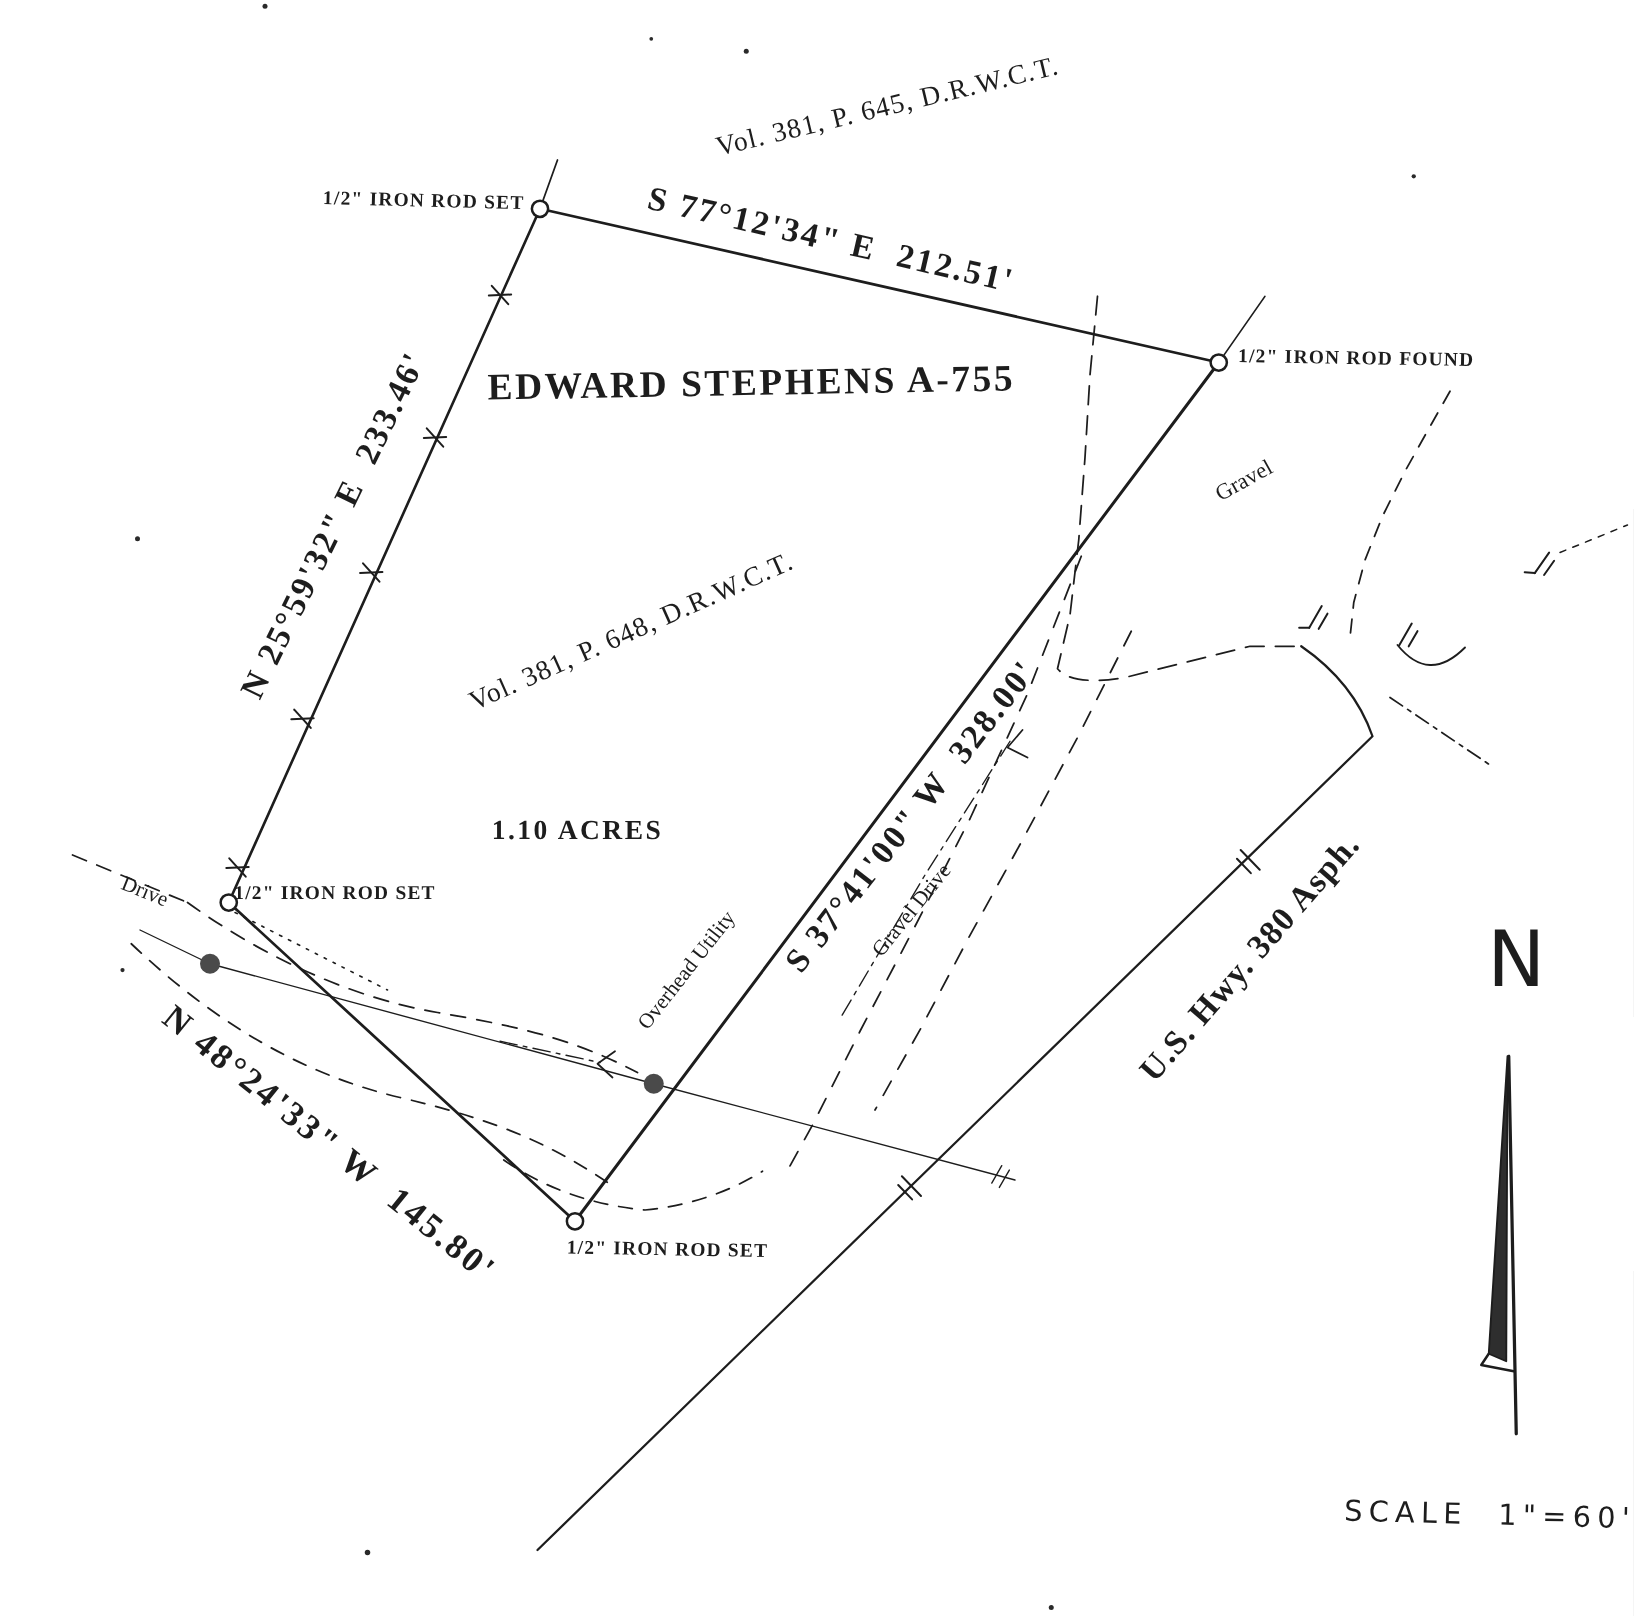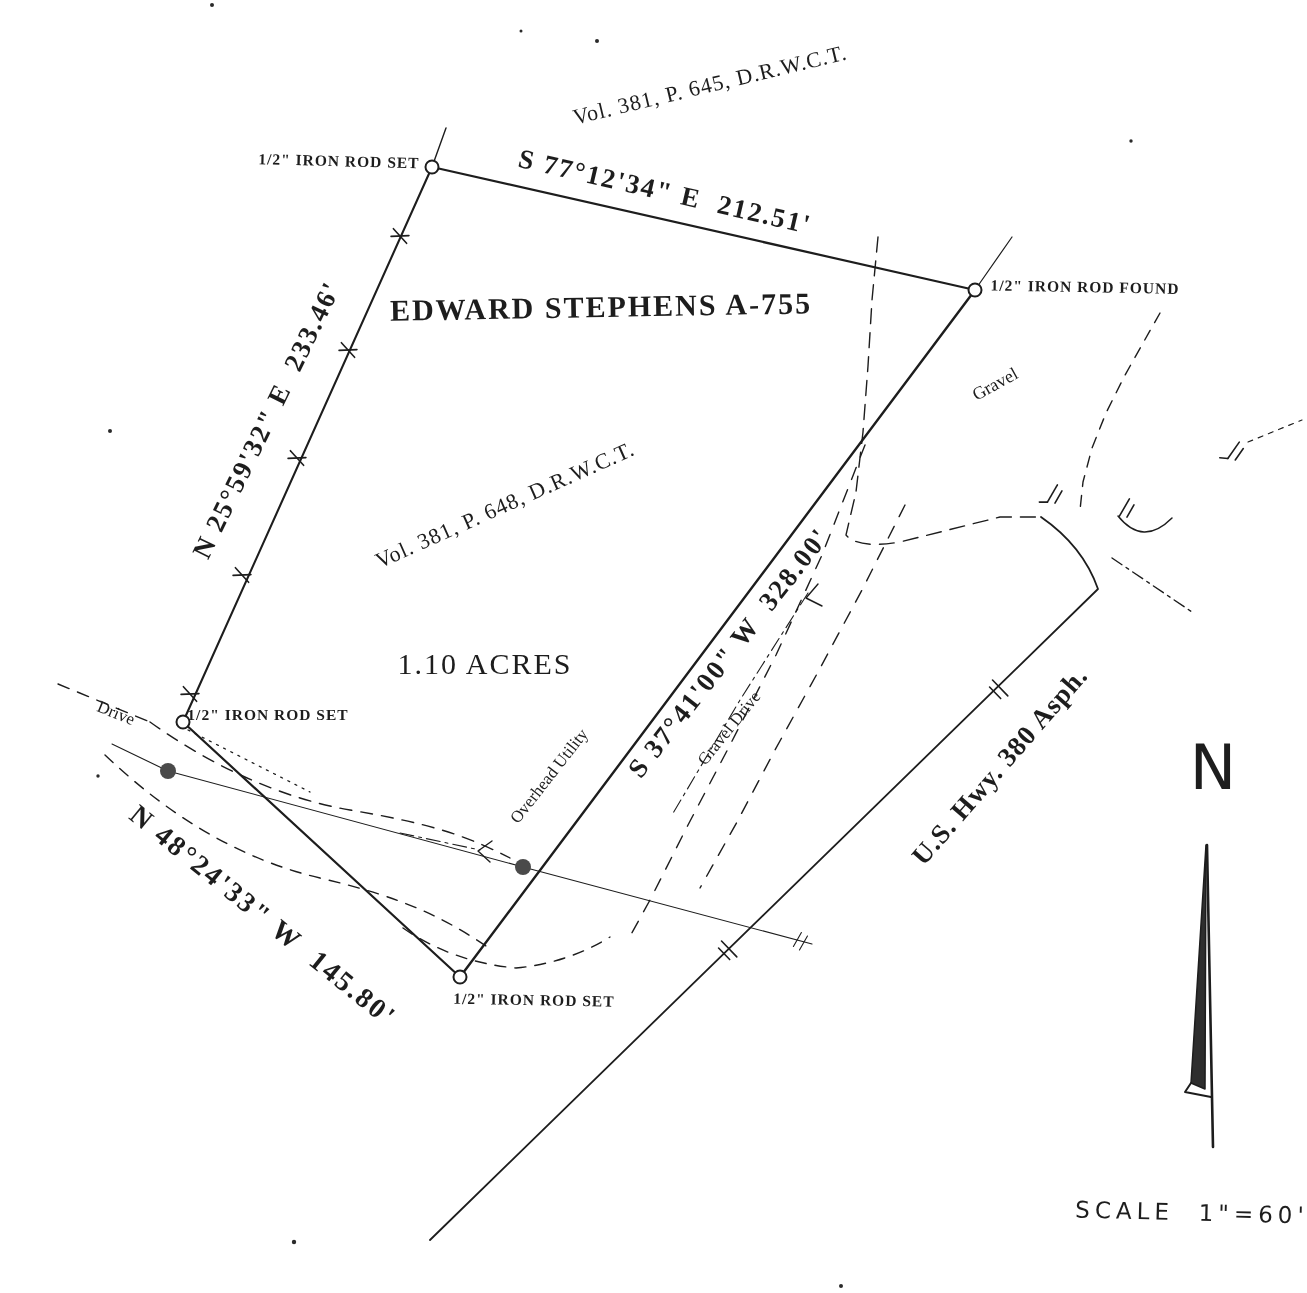--- a/index.html
+++ b/index.html
@@ -149,21 +149,21 @@
   <div class="lbl serif monument" style="left:339px;top:161px;transform:translate(-50%,-50%) rotate(1.5deg);">1/2" IRON ROD SET</div>
 
   <div class="lbl serif monument" style="left:1085px;top:287px;transform:translate(-50%,-50%) rotate(1deg);">1/2" IRON ROD FOUND</div>
 
   <div class="lbl serif" style="left:601px;top:307px;font-size:30px;font-weight:600;letter-spacing:2px;transform:translate(-50%,-50%) rotate(-1deg);">EDWARD STEPHENS A-755</div>
 
   <div class="lbl serif bearing" style="left:267px;top:420px;font-size:27px;transform:translate(-50%,-50%) rotate(-64deg);">N 25°59'32" E  233.46'</div>
 
   <div class="lbl serif record" style="left:505px;top:505px;transform:translate(-50%,-50%) rotate(-24deg);">Vol. 381, P. 648, D.R.W.C.T.</div>
 
-  <div class="lbl serif" style="left:485px;top:664px;font-size:30px;font-weight:400;letter-spacing:2px;transform:translate(-50%,-50%);">1.10 ACRES</div>
+  <div class="lbl serif" style="left:462px;top:664px;font-size:22px;font-weight:700;letter-spacing:2px;transform:translate(-50%,-50%);">1.10 ACRES</div>
 
   <div class="lbl serif small-note" style="left:995px;top:384px;font-size:18px;transform:translate(-50%,-50%) rotate(-29deg);">Gravel</div>
 
   <div class="lbl serif bearing" style="left:729px;top:653px;font-size:27px;transform:translate(-50%,-50%) rotate(-52deg);">S 37°41'00" W  328.00'</div>
 
   <div class="lbl serif small-note" style="left:729px;top:728px;font-size:17px;transform:translate(-50%,-50%) rotate(-51deg);">Gravel Drive</div>
 
   <div class="lbl serif small-note" style="left:549px;top:776px;font-size:17px;transform:translate(-50%,-50%) rotate(-52deg);">Overhead Utility</div>
 
   <div class="lbl serif" style="left:1000px;top:766px;font-size:27px;font-weight:700;letter-spacing:1px;transform:translate(-50%,-50%) rotate(-49deg);">U.S. Hwy. 380 Asph.</div>

